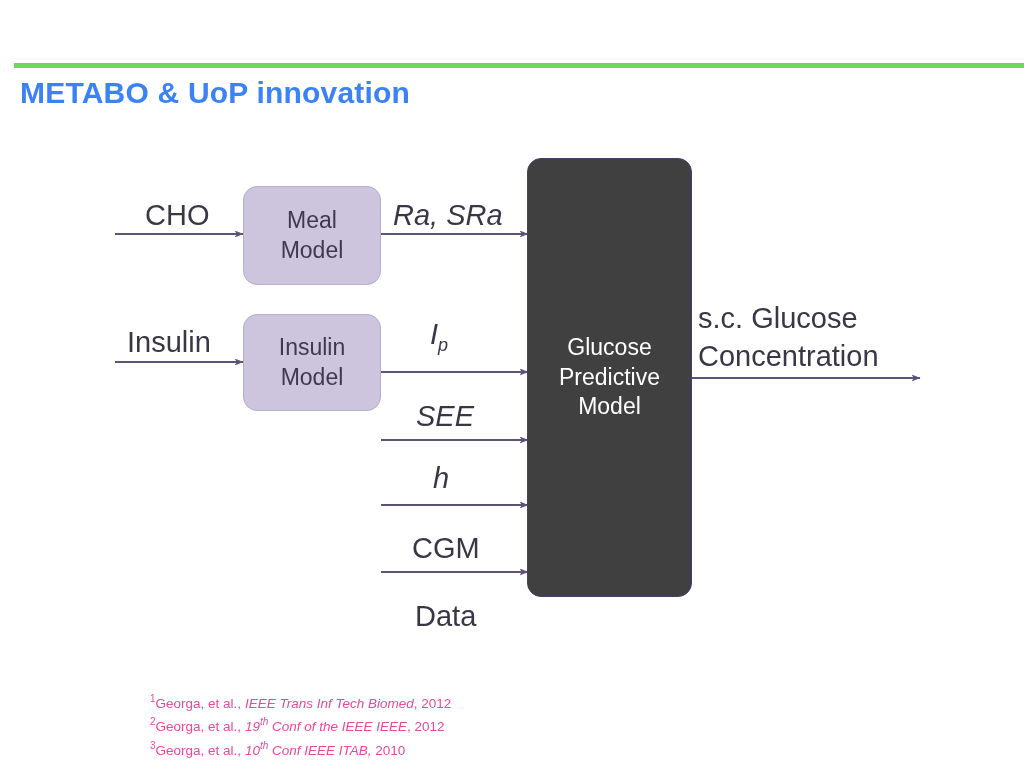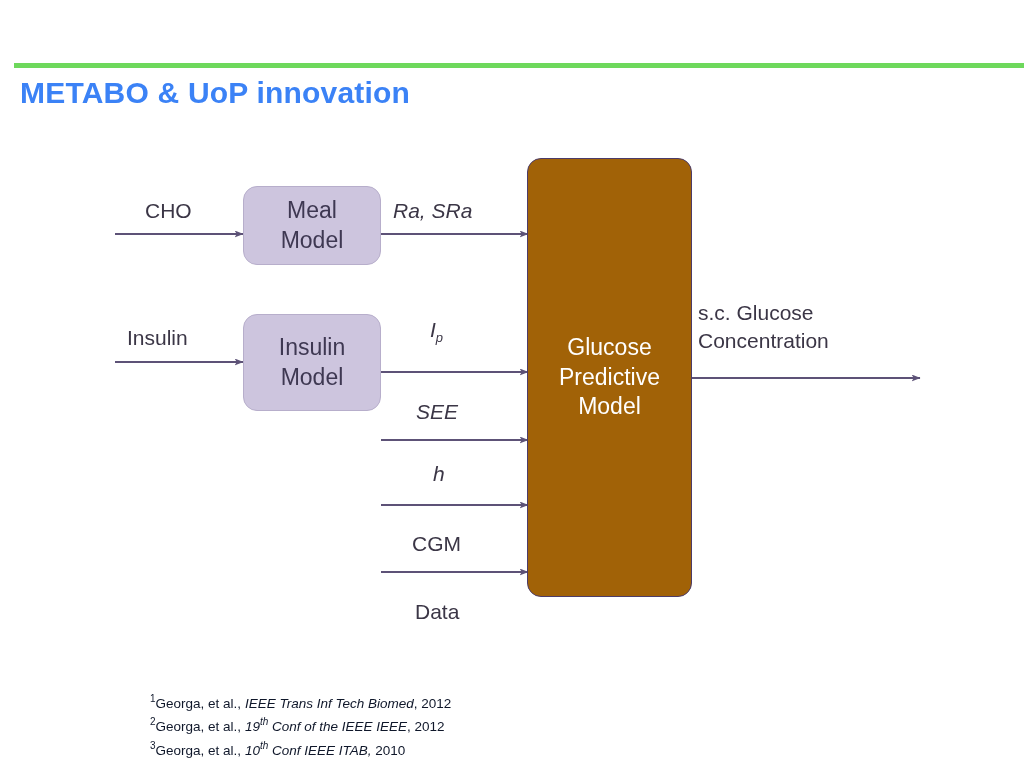--- a/index.html
+++ b/index.html
@@ -62,33 +62,33 @@
     text-align: center;
     line-height: 1.28;
   }
   .proc-box.light {
     background: #cdc5de;
     border: 1px solid #b7aecb;
     color: #3e3852;
     font-size: 23px;
   }
   .proc-box.dark {
-    background: #a16207;
+    background: #404040;
     border: 1px solid #4c3c69;
     color: #ffffff;
     font-size: 23px;
   }
-  #meal-model-box { left: 243px; top: 186px; width: 138px; height: 79px; }
+  #meal-model-box { left: 243px; top: 186px; width: 138px; height: 99px; }
   #insulin-model-box { left: 243px; top: 314px; width: 138px; height: 97px; }
   #glucose-predictive-model-box { left: 527px; top: 158px; width: 165px; height: 439px; }
 
   
   .edge-label {
     position: absolute;
-    font-size: 21px;
+    font-size: 29px;
     color: #3b3646;
     white-space: nowrap;
     line-height: 1.22;
   }
   .edge-label.italic { font-style: italic; }
 
   #label-cho       { left: 145px; top: 198px; }
   #label-insulin   { left: 127px; top: 325px; }
   #label-ra-sra    { left: 393px; top: 198px; }
   #label-ip        { left: 430px; top: 317px; }
@@ -103,21 +103,21 @@
     vertical-align: sub;
     font-style: italic;
   }
 
   
   #footnotes {
     position: absolute;
     left: 150px;
     top: 691px;
     font-size: 13.5px;
-    color: #0f172a;
+    color: #ec4899;
     line-height: 1.62;
   }
   .footnote { white-space: nowrap; }
   .footnote .marker {
     font-size: 0.74em;
     vertical-align: super;
   }
   .footnote .ital { font-style: italic; }
   .footnote .ord {
     font-style: italic;

